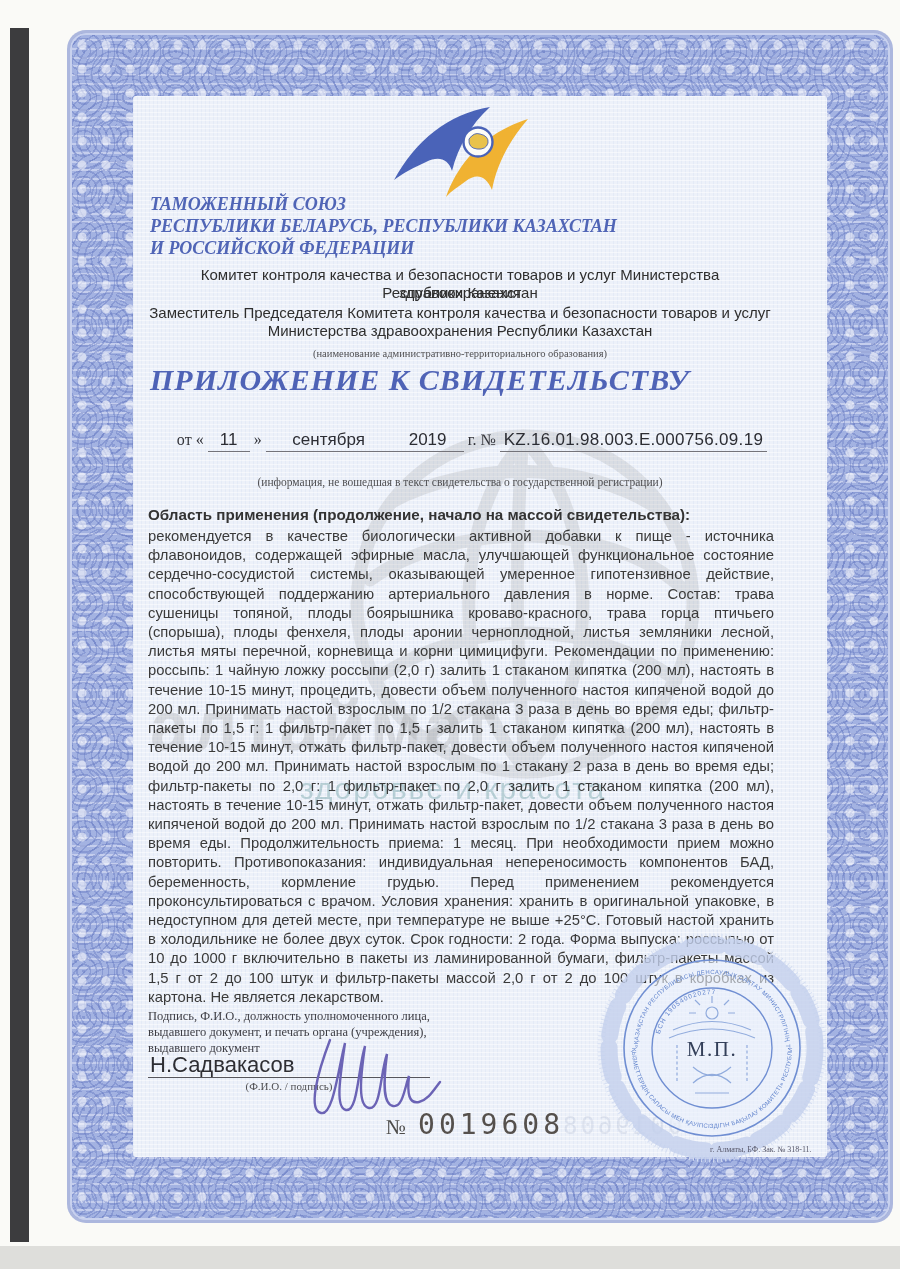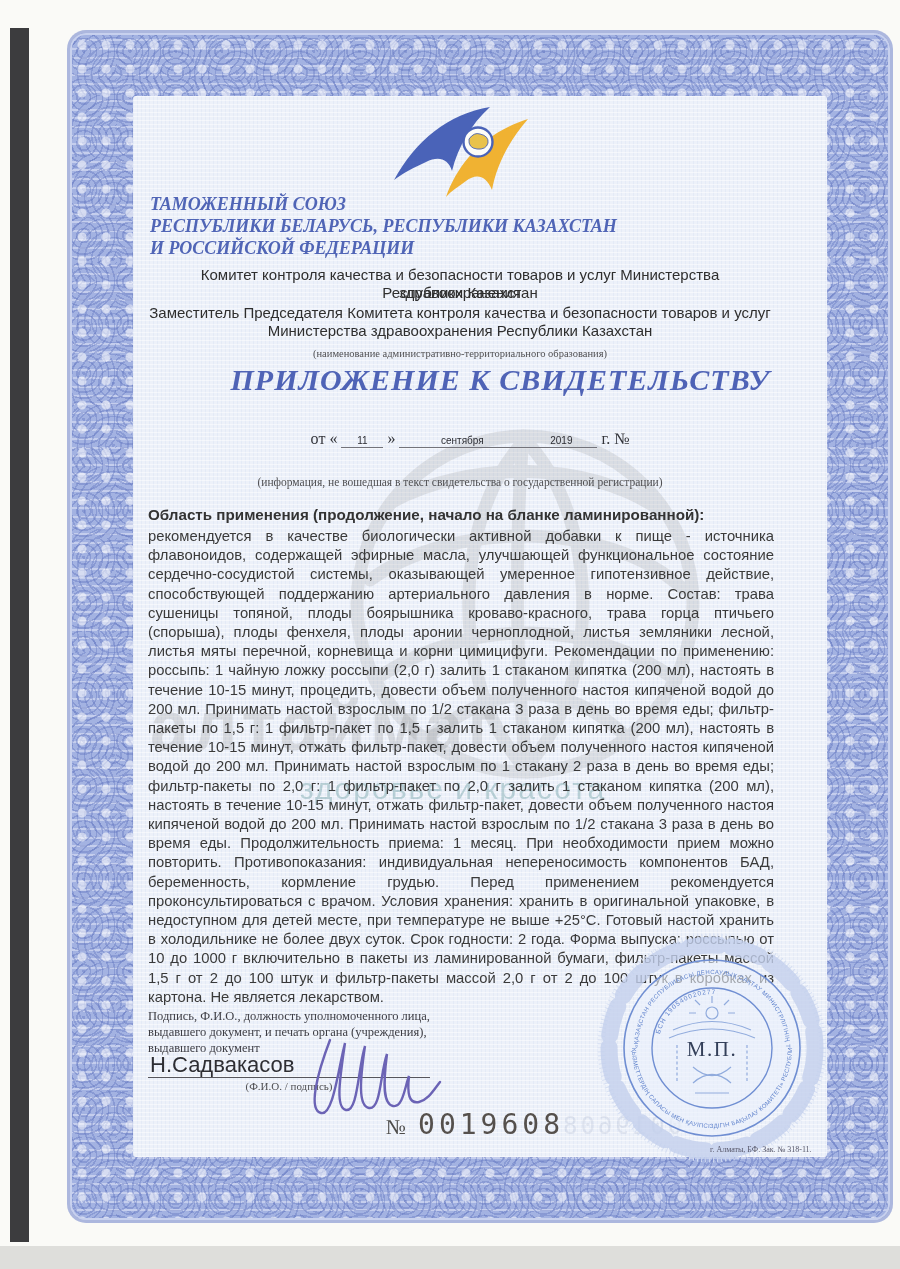--- a/index.html
+++ b/index.html
@@ -43,28 +43,28 @@
   .union-line{width:620px;left:150px;font-family:"Liberation Serif",serif;
     font-style:italic;font-weight:bold;color:#5065b6;}
   .union-1{top:194px;font-size:18px;}
   .union-2{top:216px;font-size:18px;}
   .union-3{top:238px;font-size:18px;}
 
   .committee{width:640px;left:140px;text-align:center;color:#2e2e2e;font-size:15px;line-height:18px;}
 
   .caption{font-family:"Liberation Serif",serif;color:#4f4f52;text-align:center;}
 
-  .doc-title{left:150px;top:363px;width:620px;text-align:right;font-family:"Liberation Serif",serif;
+  .doc-title{left:150px;top:363px;width:620px;text-align:left;font-family:"Liberation Serif",serif;
     font-style:italic;font-weight:bold;font-size:30px;color:#4f63b6;letter-spacing:1px;}
   .doc-subtitle{left:150px;top:396px;width:620px;text-align:center;font-family:"Liberation Serif",serif;
     font-style:italic;font-weight:bold;font-size:21px;color:#4f63b6;}
 
   .date-row{left:150px;top:430px;width:640px;display:flex;justify-content:center;align-items:baseline;
     font-family:"Liberation Serif",serif;font-size:16px;color:#33343a;}
-  .date-row .filled{font-family:"Liberation Sans",sans-serif;font-size:10px;color:#2c2d33;
+  .date-row .filled{font-family:"Liberation Sans",sans-serif;font-size:17px;color:#2c2d33;
     border-bottom:1px solid #73737a;text-align:center;padding:0 4px 1px 4px;}
   .date-row .lbl{padding:0 4px;}
   .w-day{min-width:34px;}
   .w-month{min-width:118px;}
   .w-year{min-width:64px;}
   .w-num{min-width:238px;letter-spacing:.3px;}
 
   .body-head{left:148px;top:506px;width:626px;font-size:15.2px;font-weight:bold;color:#333;}
   .body-text{left:148px;top:527px;width:626px;font-size:14.8px;line-height:19.2px;color:#3a3a3a;
     text-align:justify;}
@@ -131,25 +131,26 @@
 
     <div class="abs doc-title">ПРИЛОЖЕНИЕ К СВИДЕТЕЛЬСТВУ</div>
 
     <div class="abs date-row">
       <span class="lbl">от «</span>
       <span class="filled w-day">11</span>
       <span class="lbl">»</span>
       <span class="filled w-month">сентября</span>
       <span class="filled w-year">2019</span>
       <span class="lbl">г.  №</span>
+      <span class="filled w-num">KZ.16.01.98.003.E.000756.09.19</span>
     </div>
 
     <div class="abs caption" style="left:150px;top:476px;width:620px;font-size:11.5px">(информация, не вошедшая в текст свидетельства о государственной регистрации)</div>
 
-    <div class="abs body-head">Область применения (продолжение, начало на бланке ламинированной):</div>
+    <div class="abs body-head">Область применения (продолжение, начало на массой свидетельства):</div>
     <div class="abs body-text">рекомендуется в качестве биологически активной добавки к пище - источника флавоноидов, содержащей эфирные масла, улучшающей функциональное состояние сердечно-сосудистой системы, оказывающей умеренное гипотензивное действие, способствующей поддержанию артериального давления в норме. Состав: трава сушеницы топяной, плоды боярышника кроваво-красного, трава горца птичьего (спорыша), плоды фенхеля, плоды аронии черноплодной, листья земляники лесной, листья мяты перечной, корневища и корни цимицифуги. Рекомендации по применению: россыпь: 1 чайную ложку россыпи (2,0 г) залить 1 стаканом кипятка (200 мл), настоять в течение 10-15 минут, процедить, довести объем полученного настоя кипяченой водой до 200 мл. Принимать настой взрослым по 1/2 стакана 3 раза в день во время еды; фильтр-пакеты по 1,5 г: 1 фильтр-пакет по 1,5 г залить 1 стаканом кипятка (200 мл), настоять в течение 10-15 минут, отжать фильтр-пакет, довести объем полученного настоя кипяченой водой до 200 мл. Принимать настой взрослым по 1 стакану 2 раза в день во время еды; фильтр-пакеты по 2,0 г: 1 фильтр-пакет по 2,0 г залить 1 стаканом кипятка (200 мл), настоять в течение 10-15 минут, отжать фильтр-пакет, довести объем полученного настоя кипяченой водой до 200 мл. Принимать настой взрослым по 1/2 стакана 3 раза в день во время еды. Продолжительность приема: 1 месяц. При необходимости прием можно повторить. Противопоказания: индивидуальная непереносимость компонентов БАД, беременность, кормление грудью. Перед применением рекомендуется проконсультироваться с врачом. Условия хранения: хранить в оригинальной упаковке, в недоступном для детей месте, при температуре не выше +25°С. Готовый настой хранить в холодильнике не более двух суток. Срок годности: 2 года. Форма выпуска: россыпью от 10 до 1000 г включительно в пакеты из ламинированной бумаги, фильтр-пакеты массой 1,5 г от 2 до 100 штук и фильтр-пакеты массой 2,0 г от 2 до 100 штук в коробках из картона. Не является лекарством.</div>
 
     <div class="abs sig-caption">
       <div>Подпись, Ф.И.О.,  должность уполномоченного лица,</div>
       <div>выдавшего документ, и печать органа (учреждения),</div>
       <div>выдавшего документ</div>
     </div>
     <div class="abs sig-name">Н.Садвакасов</div>
     <div class="abs sig-line"></div>
     <div class="abs caption sig-line-caption">(Ф.И.О. / подпись)</div>

